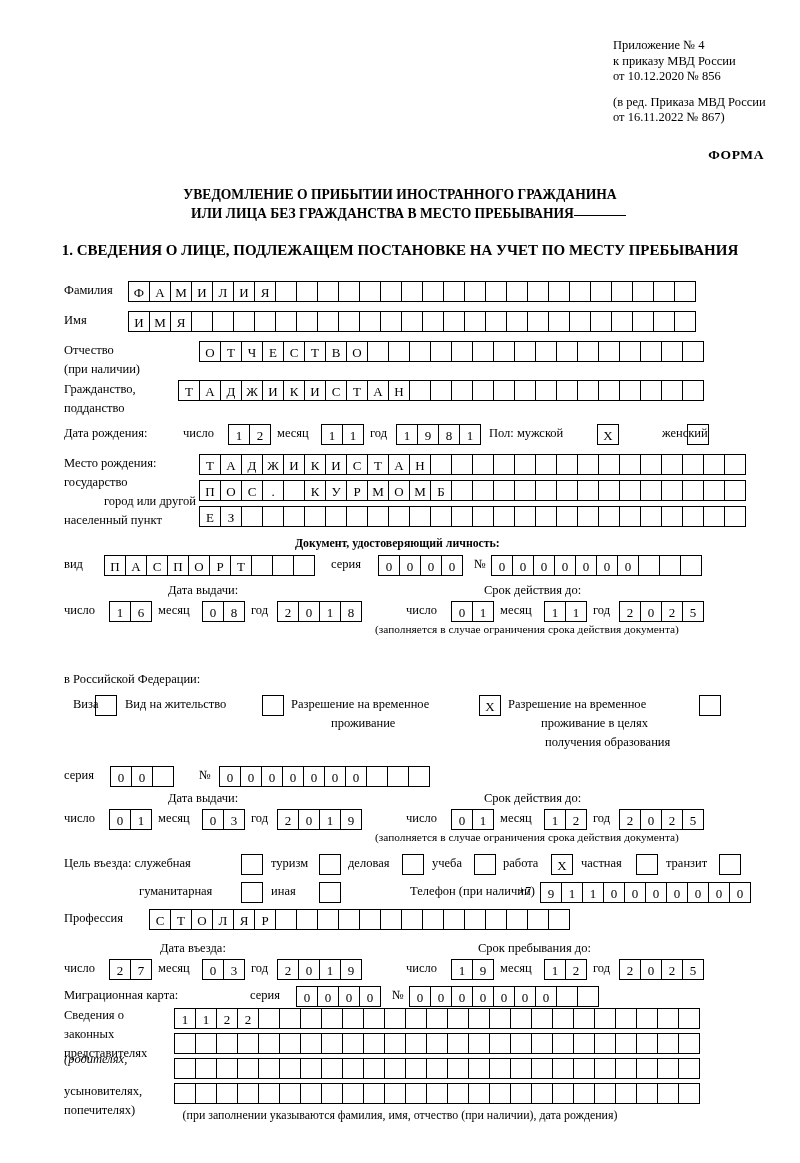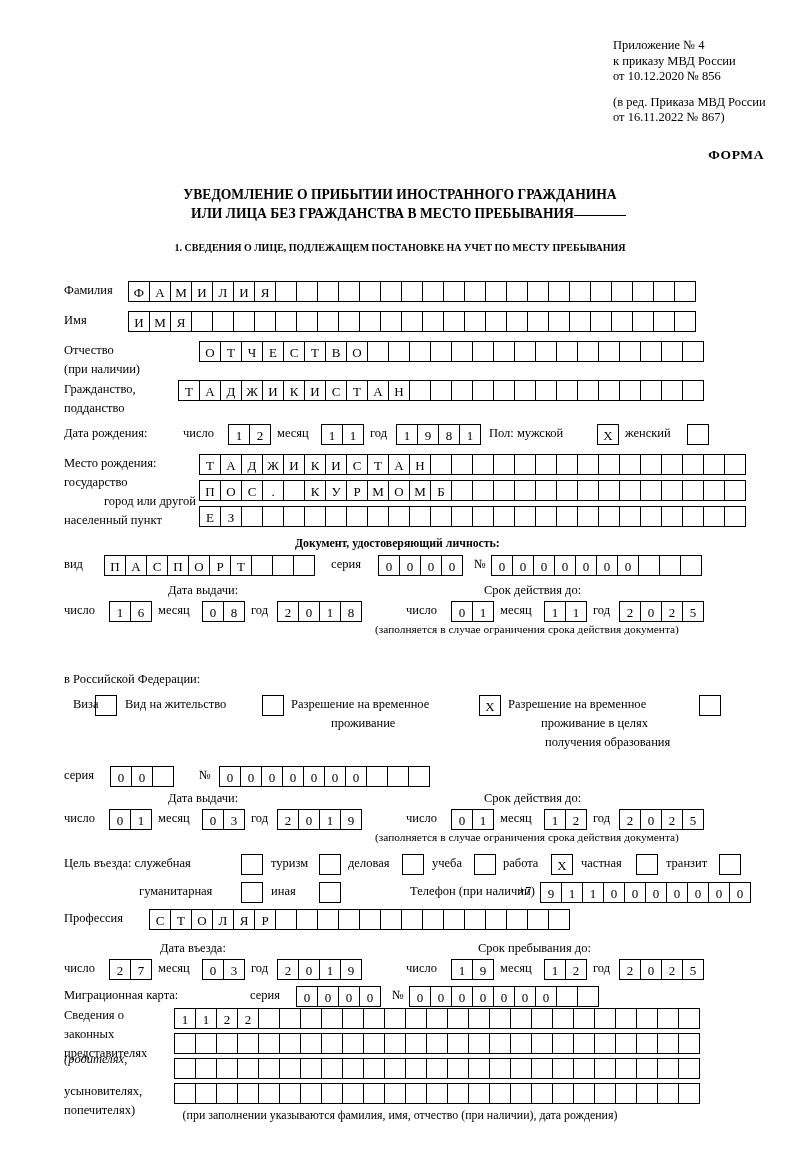--- a/index.html
+++ b/index.html
@@ -55,21 +55,21 @@
     border-bottom: 1px solid #000;
     vertical-align: 2px;
   }
   .section1 {
     position: absolute;
     top: 242px;
     left: 0;
     width: 800px;
     text-align: center;
     font-weight: bold;
-    font-size: 10px;
+    font-size: 15px;
   }
   .lbl {
     position: absolute;
     font-size: 12.5px;
     line-height: 15px;
     white-space: nowrap;
   }
   .lbl.bold { font-weight: bold; }
   .cells {
     position: absolute;
@@ -265,21 +265,21 @@
     </div>
   <div class="lbl" style="top:426px; left:370px;">год</div>
   <div class="cells" id="cells-birthyear" style="top:424px; left:396px;">
       <div class="cell">1</div>
       <div class="cell">9</div>
       <div class="cell">8</div>
       <div class="cell">1</div>
     </div>
   <div class="lbl" style="top:426px; left:489px;">Пол: мужской</div>
   <div class="box" style="top:424px; left:597px;">X</div>
-  <div class="lbl" style="top:426px; left:625px;">женский</div>
+  <div class="lbl" style="top:426px; left:662px;">женский</div>
   <div class="box" style="top:424px; left:687px;"></div>
 
   <div class="lbl" style="top:456px; left:64px;">Место рождения:</div>
   <div class="lbl" style="top:475px; left:64px;">государство</div>
   <div class="lbl" style="top:494px; left:64px;margin-left:40px;">город или другой</div>
   <div class="lbl" style="top:513px; left:64px;">населенный пункт</div>
   <div class="cells" id="cells-birthplace-country" style="top:454px; left:199px;">
       <div class="cell">Т</div>
       <div class="cell">А</div>
       <div class="cell">Д</div>

